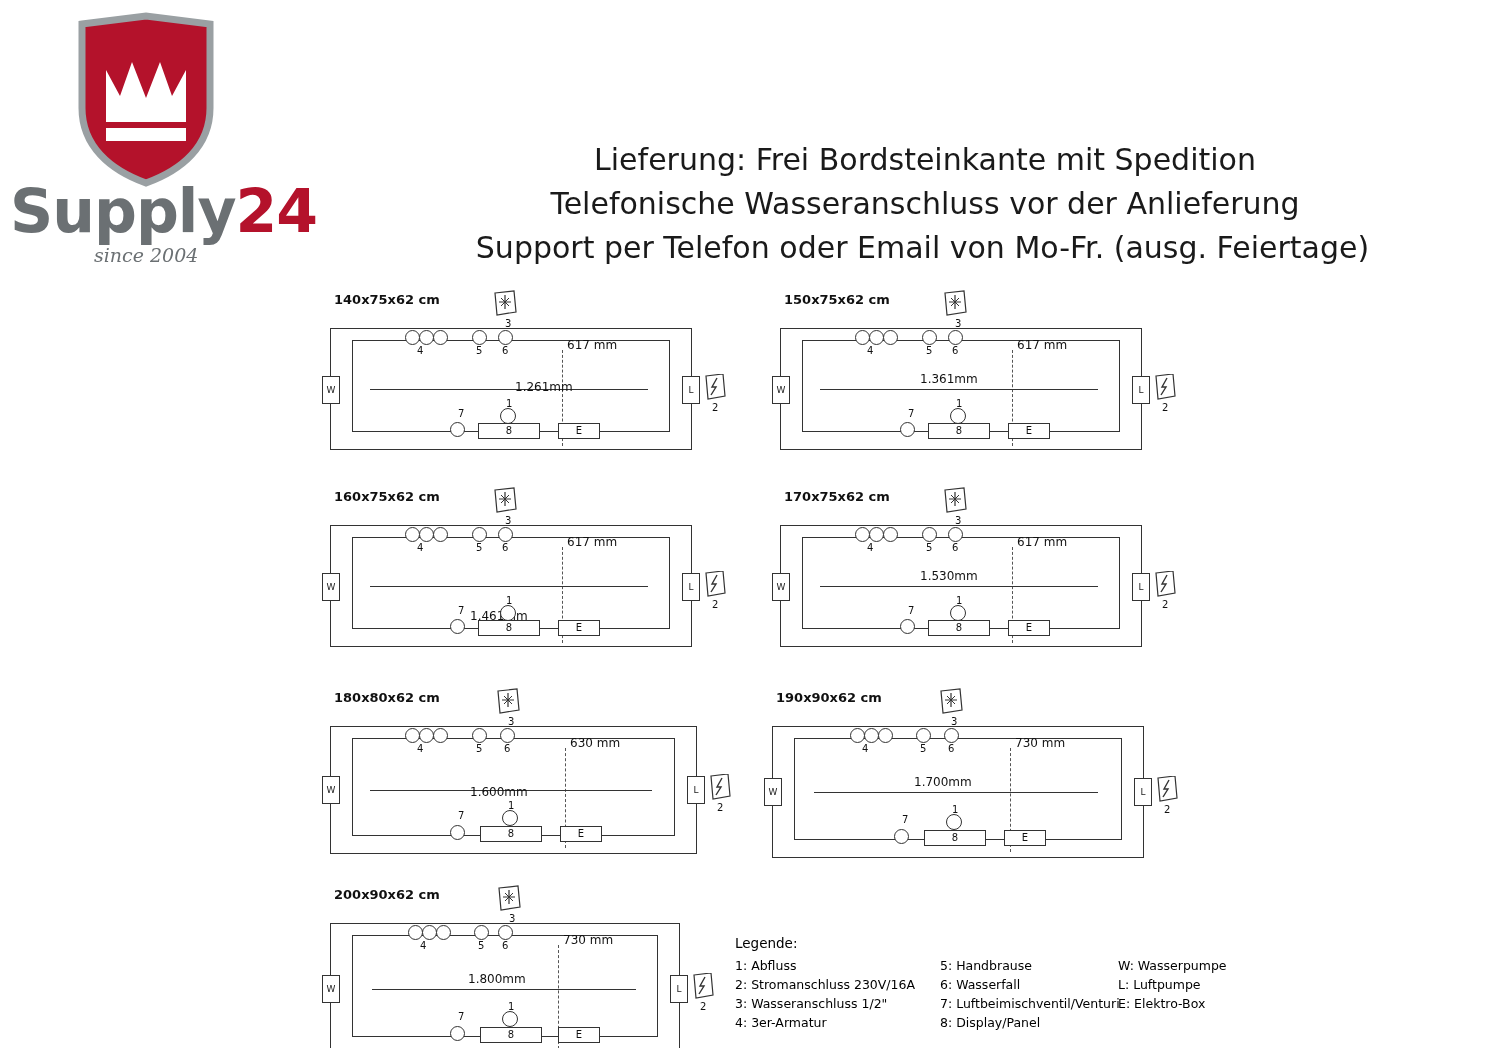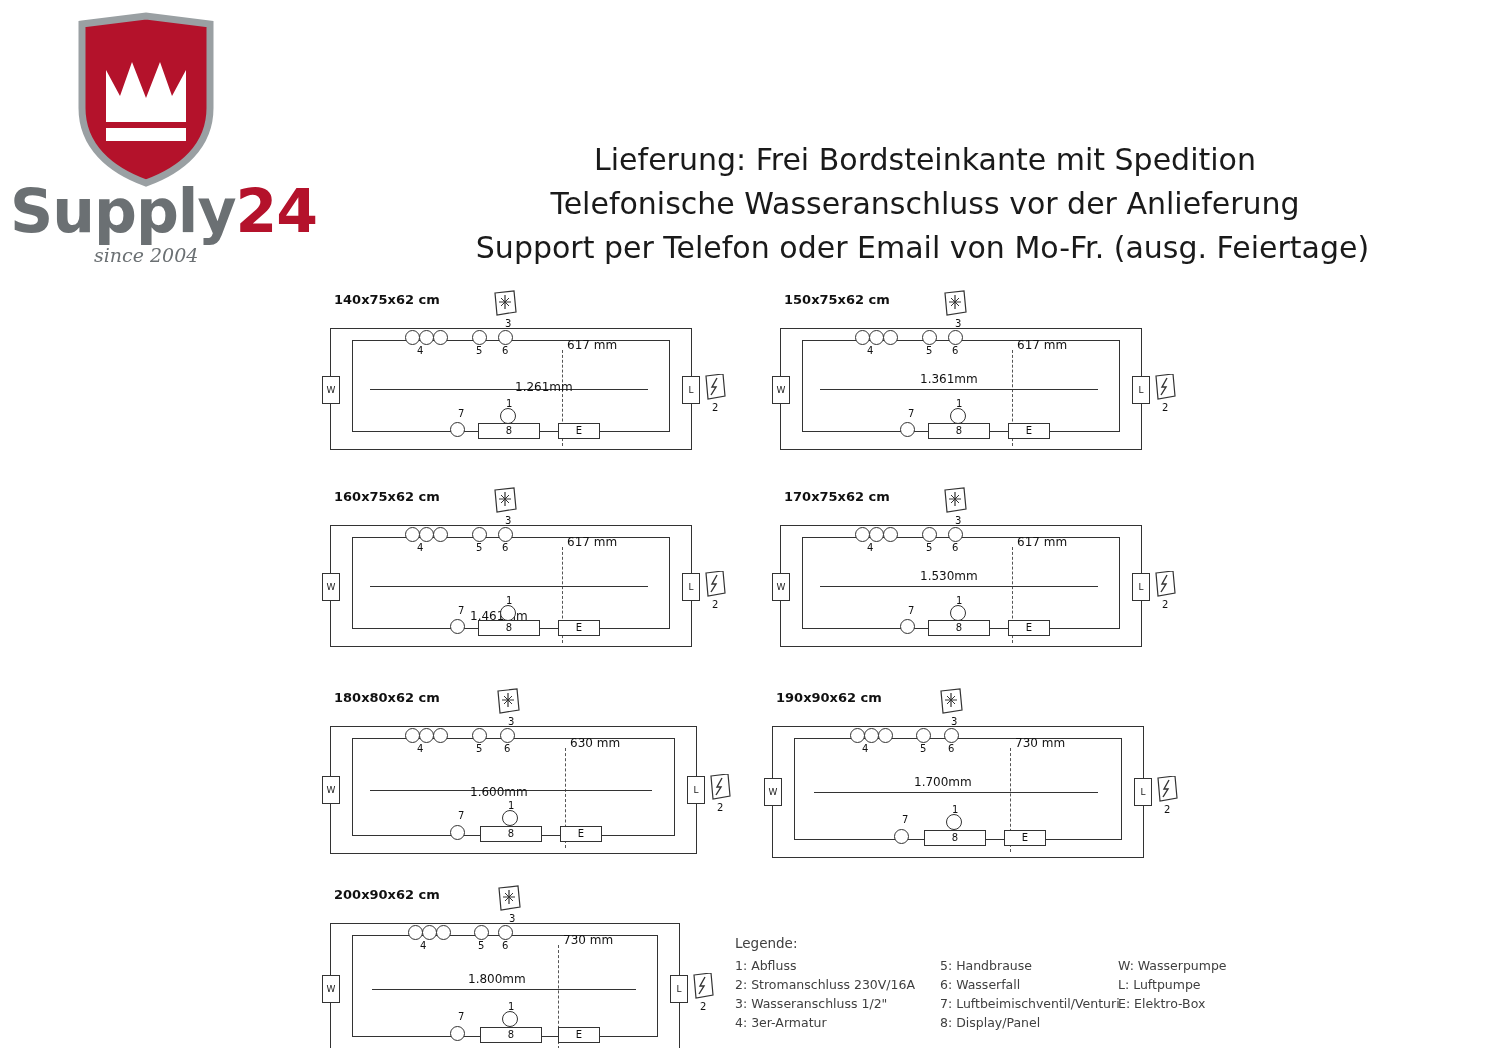--- a/index.html
+++ b/index.html
@@ -99,21 +99,21 @@
   .measure{
     position:absolute;font-size:12px;color:#111;font-family:"DejaVu Sans", sans-serif;
     white-space:nowrap;
   }
   .plug-icon{position:absolute;width:22px;height:26px;}
   .water-icon{position:absolute;width:26px;height:28px;}
 
   
   .legend{
     position:absolute;left:735px;top:935px;width:540px;
-    font-size:13px;color:#404040;font-family:"DejaVu Sans", sans-serif;
+    font-size:13px;color:#000000;font-family:"DejaVu Sans", sans-serif;
   }
   .legend-title{font-size:13.5px;margin-bottom:7px;}
   .legend-grid{
     display:grid;
     grid-template-columns:205px 178px 160px;
     row-gap:4px;
     font-size:12.5px;
   }
   .legend-grid div{white-space:nowrap;}
 </style>

